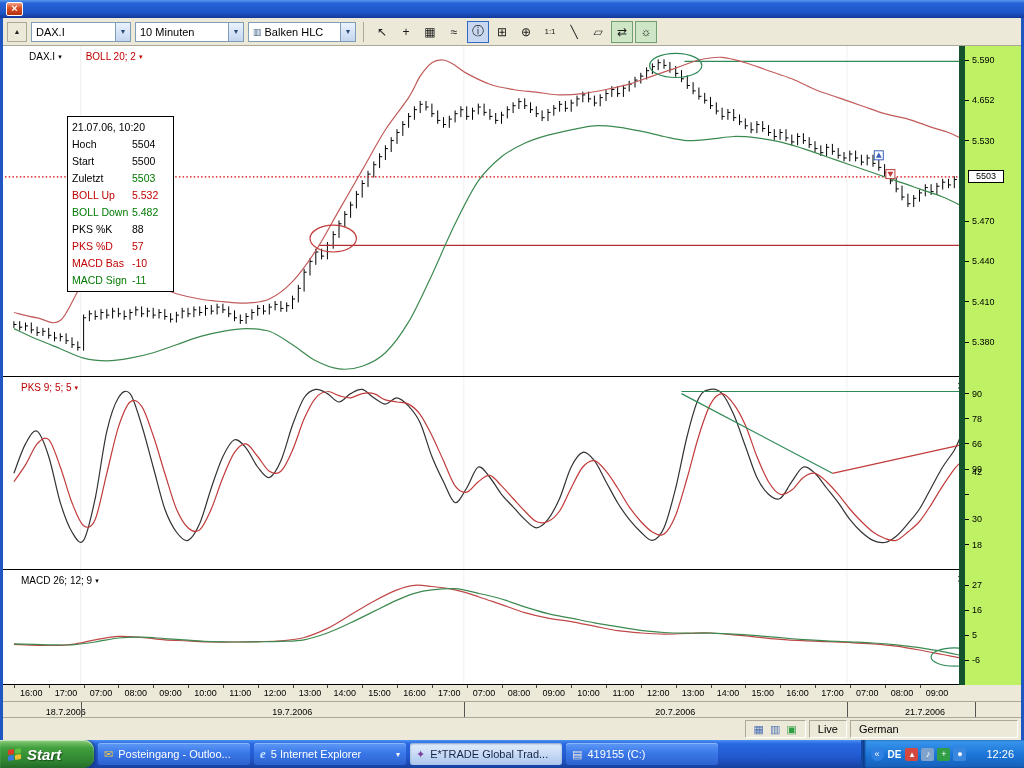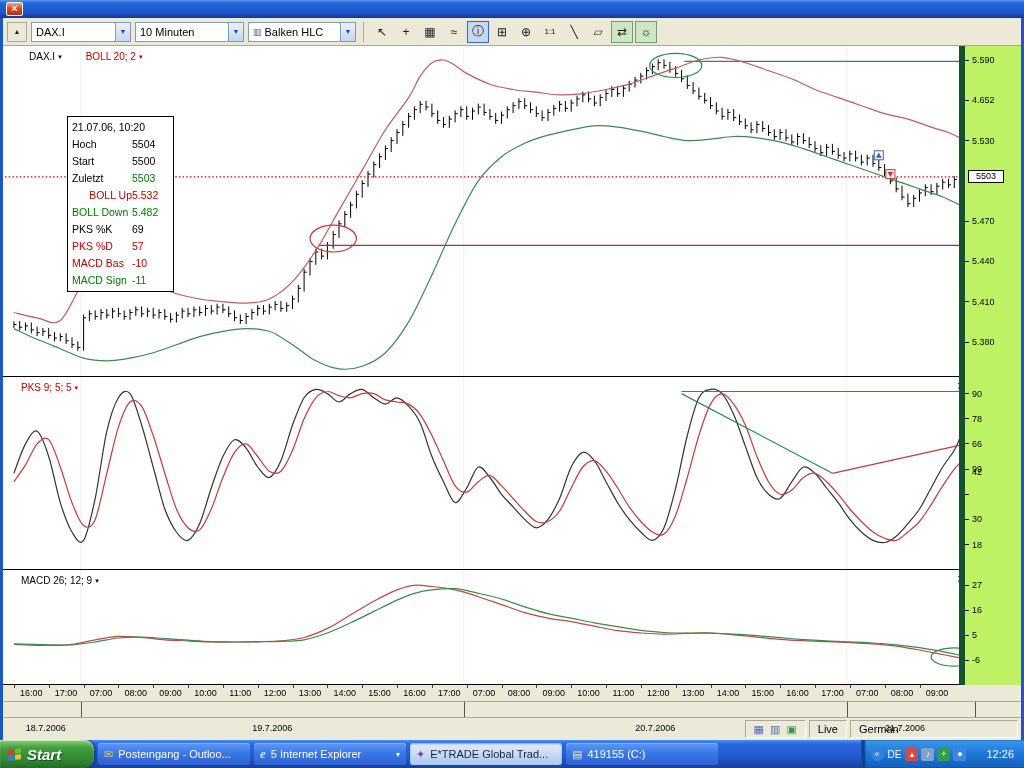--- a/index.html
+++ b/index.html
@@ -49,21 +49,21 @@
   .tt-head{line-height:17px;color:#000;white-space:nowrap}
   .tt-row{display:flex;line-height:17px}
   .tt-l{width:60px;white-space:nowrap}
   .tt-v{flex:1;white-space:nowrap}
 
   
   .time-axis{position:relative;height:16px;background:#ECE9D8;font-size:9px;color:#000;width:1018px}
   .tlab{position:absolute;top:3px;width:30px;text-align:center;white-space:nowrap}
   .ttick{position:absolute;top:0;width:1px;height:3px;background:#444}
   .date-axis{position:relative;height:16px;background:#ECE9D8;border-top:1px solid #ACA899;font-size:9px;color:#000;width:1018px}
-  .dlab{position:absolute;top:21px;width:80px;text-align:center;white-space:nowrap}
+  .dlab{position:absolute;top:5px;width:80px;text-align:right;white-space:nowrap}
   .dsep{position:absolute;top:0;width:1px;height:15px;background:#555}
 
   
   .status-bar{height:23px;background:#ECE9D8;border-top:1px solid #ACA899;display:flex;align-items:center;font-size:11px;padding:0 3px;color:#000;width:1018px}
   .sb-spacer{flex:1}
   .sb-cell{border:1px solid;border-color:#ACA899 #fff #fff #ACA899;height:18px;display:flex;align-items:center;padding:0 8px;margin-left:3px;gap:6px}
   .sb-ico{font-size:11px;line-height:11px}
   .sb-lang{width:168px}
 
   
@@ -74,21 +74,21 @@
   .fq-r{background:#E23A2A}.fq-g{background:#5FBF3F}.fq-b{background:#3A7AE0}.fq-y{background:#F0C030}
   .task-strip{display:flex;align-items:stretch;flex:1;min-width:0}
   .taskbtn{flex:0 0 152px;margin:3px 0 3px 4px;border-radius:3px;background:linear-gradient(180deg,#5F9AF6,#3A78E8 45%,#2E62D0);box-shadow:inset 0 1px 0 #8AB4F8;color:#fff;font-size:11px;display:flex;align-items:center;gap:5px;padding:0 6px;overflow:hidden;white-space:nowrap}
   .taskbtn.active{background:linear-gradient(180deg,#E4EEFB,#BCD2F2 70%,#ACC6EC);color:#16244a;box-shadow:inset 0 1px 2px #7F9DC8;text-shadow:none}
   .tb-ico{font-size:11px;flex:0 0 auto}
   .tb-ico.ie{font-family:"Liberation Serif",serif;font-style:italic;font-weight:bold;font-size:13px}
   .tb-lbl{overflow:hidden;text-overflow:ellipsis}
   .tb-chev{margin-left:auto;font-size:8px}
   .tray{margin-left:auto;flex:0 0 auto;background:linear-gradient(180deg,#3A97EE 0%,#1B74D6 55%,#1560B8 100%);border-left:2px solid #1148A0;box-shadow:inset 2px 0 2px #0E3A86;display:flex;align-items:center;gap:4px;padding:0 10px 0 8px;color:#fff;font-size:11px}
   .tray-ico{width:13px;height:13px;border-radius:2px;font-size:9px;line-height:13px;text-align:center;color:#fff;flex:0 0 auto}
-  .tray-de{font-size:10px;font-weight:normal}
+  .tray-de{font-size:10px;font-weight:bold}
   .tray-clock{margin-left:16px}
 </style>
 </head>
 <body>
 
 <div class="screen">
 
   <div class="titlebar">
     <span class="close-btn">×</span>
   </div>
@@ -518,30 +518,30 @@
               </div>
               <div class="tt-row">
                 <span class="tt-l" style="color: rgb(0, 0, 0);">Start</span>
                 <span class="tt-v" style="color: rgb(0, 0, 0);">5500</span>
               </div>
               <div class="tt-row">
                 <span class="tt-l" style="color: rgb(0, 0, 0);">Zuletzt</span>
                 <span class="tt-v" style="color: rgb(0, 122, 0);">5503</span>
               </div>
               <div class="tt-row">
-                <span class="tt-l" style="color: rgb(192, 0, 0); text-align: right;">BOLL Up</span>
+                <span class="tt-l" style="color: rgb(192, 0, 0);">BOLL Up</span>
                 <span class="tt-v" style="color: rgb(192, 0, 0);">5.532</span>
               </div>
               <div class="tt-row">
                 <span class="tt-l" style="color: rgb(0, 122, 0);">BOLL Down</span>
                 <span class="tt-v" style="color: rgb(0, 122, 0);">5.482</span>
               </div>
               <div class="tt-row">
                 <span class="tt-l" style="color: rgb(0, 0, 0);">PKS %K</span>
-                <span class="tt-v" style="color: rgb(0, 0, 0);">69</span>
+                <span class="tt-v" style="color: rgb(0, 0, 0);">88</span>
               </div>
               <div class="tt-row">
                 <span class="tt-l" style="color: rgb(192, 0, 0);">PKS %D</span>
                 <span class="tt-v" style="color: rgb(192, 0, 0);">57</span>
               </div>
               <div class="tt-row">
                 <span class="tt-l" style="color: rgb(192, 0, 0);">MACD Bas</span>
                 <span class="tt-v" style="color: rgb(192, 0, 0);">-10</span>
               </div>
               <div class="tt-row">

